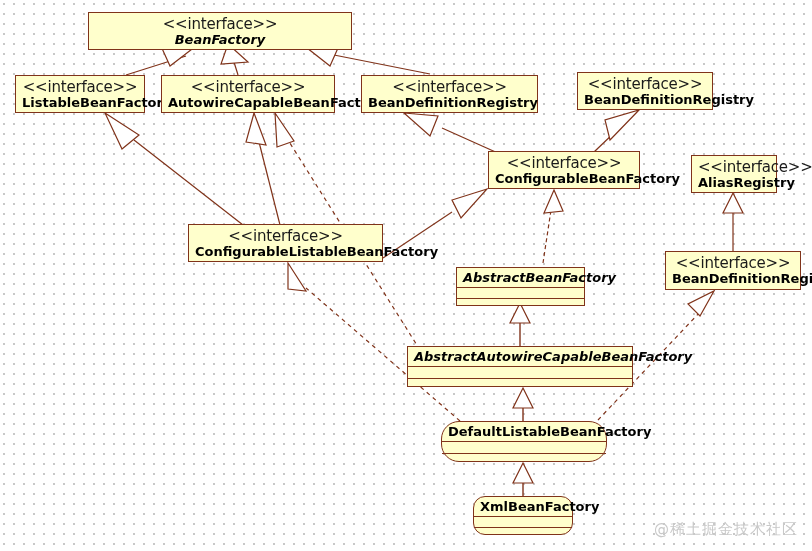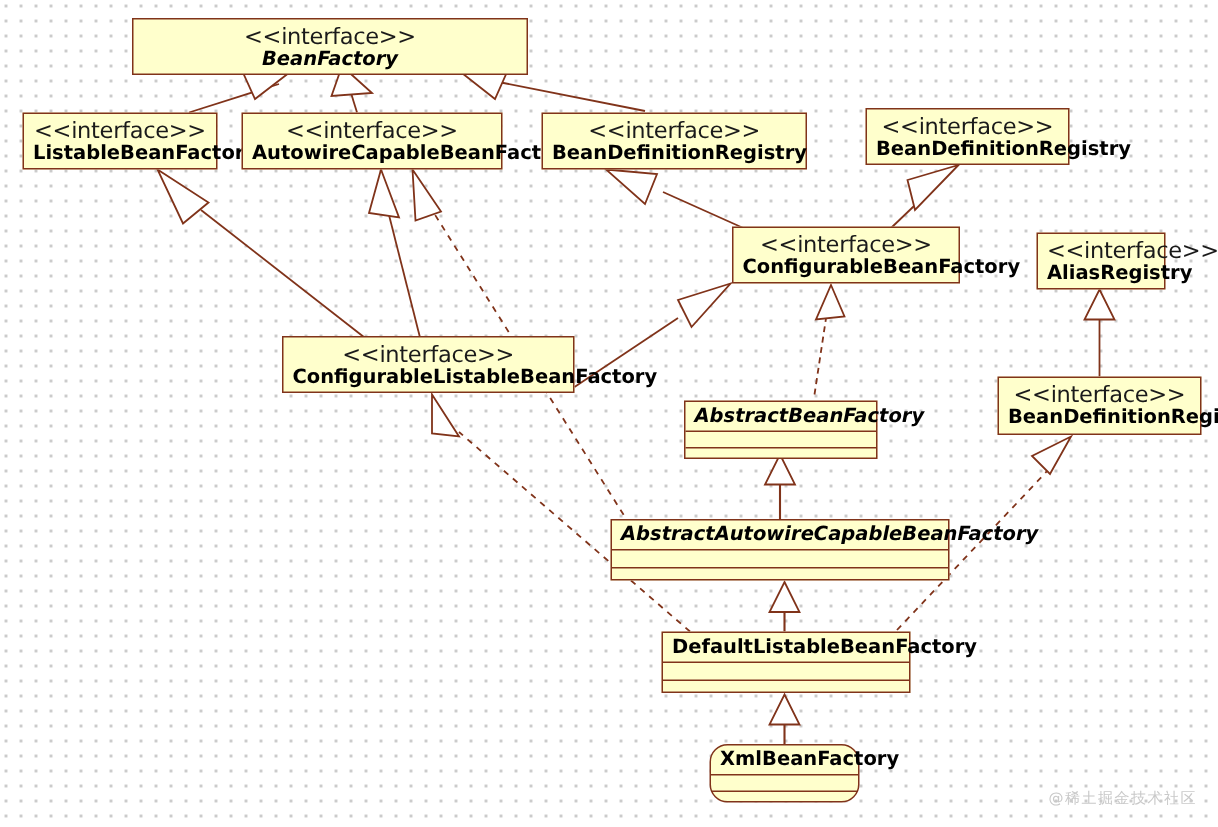--- a/index.html
+++ b/index.html
@@ -67,21 +67,21 @@
     padding-bottom: 4px;
   }
   .cls .title-cell {
     padding-top: 3px;
     padding-bottom: 4px;
   }
   .watermark {
     position: absolute;
     right: 14px;
     bottom: 12px;
-    font-size: 10px;
+    font-size: 15px;
     color: #c9c9c9;
     letter-spacing: 1px;
     z-index: 3;
     font-family: "DejaVu Sans", "Liberation Sans", sans-serif;
     user-select: none;
   }
 </style>
 </head>
 <body>
 
@@ -237,21 +237,21 @@
   </div>
 
   <div class="node cls" style="left:407px; top:346px; width:226px; height:41px;">
     <div class="title-cell" style="height:19px;">
       <span class="cname italic">AbstractAutowireCapableBeanFactory</span>
     </div>
     <div class="compartment" style="height:11px;"></div>
     <div class="compartment" style="height:11px;"></div>
   </div>
 
-  <div class="node cls" style="left:441px; top:421px; width:166px; height:41px;">
+  <div class="node cls" style="left:441px; top:421px; width:166px; height:41px;border-radius:18px;">
     <div class="title-cell" style="height:19px;">
       <span class="cname">DefaultListableBeanFactory</span>
     </div>
     <div class="compartment" style="height:11px;"></div>
     <div class="compartment" style="height:11px;"></div>
   </div>
 
   <div class="node cls" style="left:473px; top:496px; width:100px; height:39px;border-radius:12px;">
     <div class="title-cell" style="height:19px;">
       <span class="cname">XmlBeanFactory</span>

